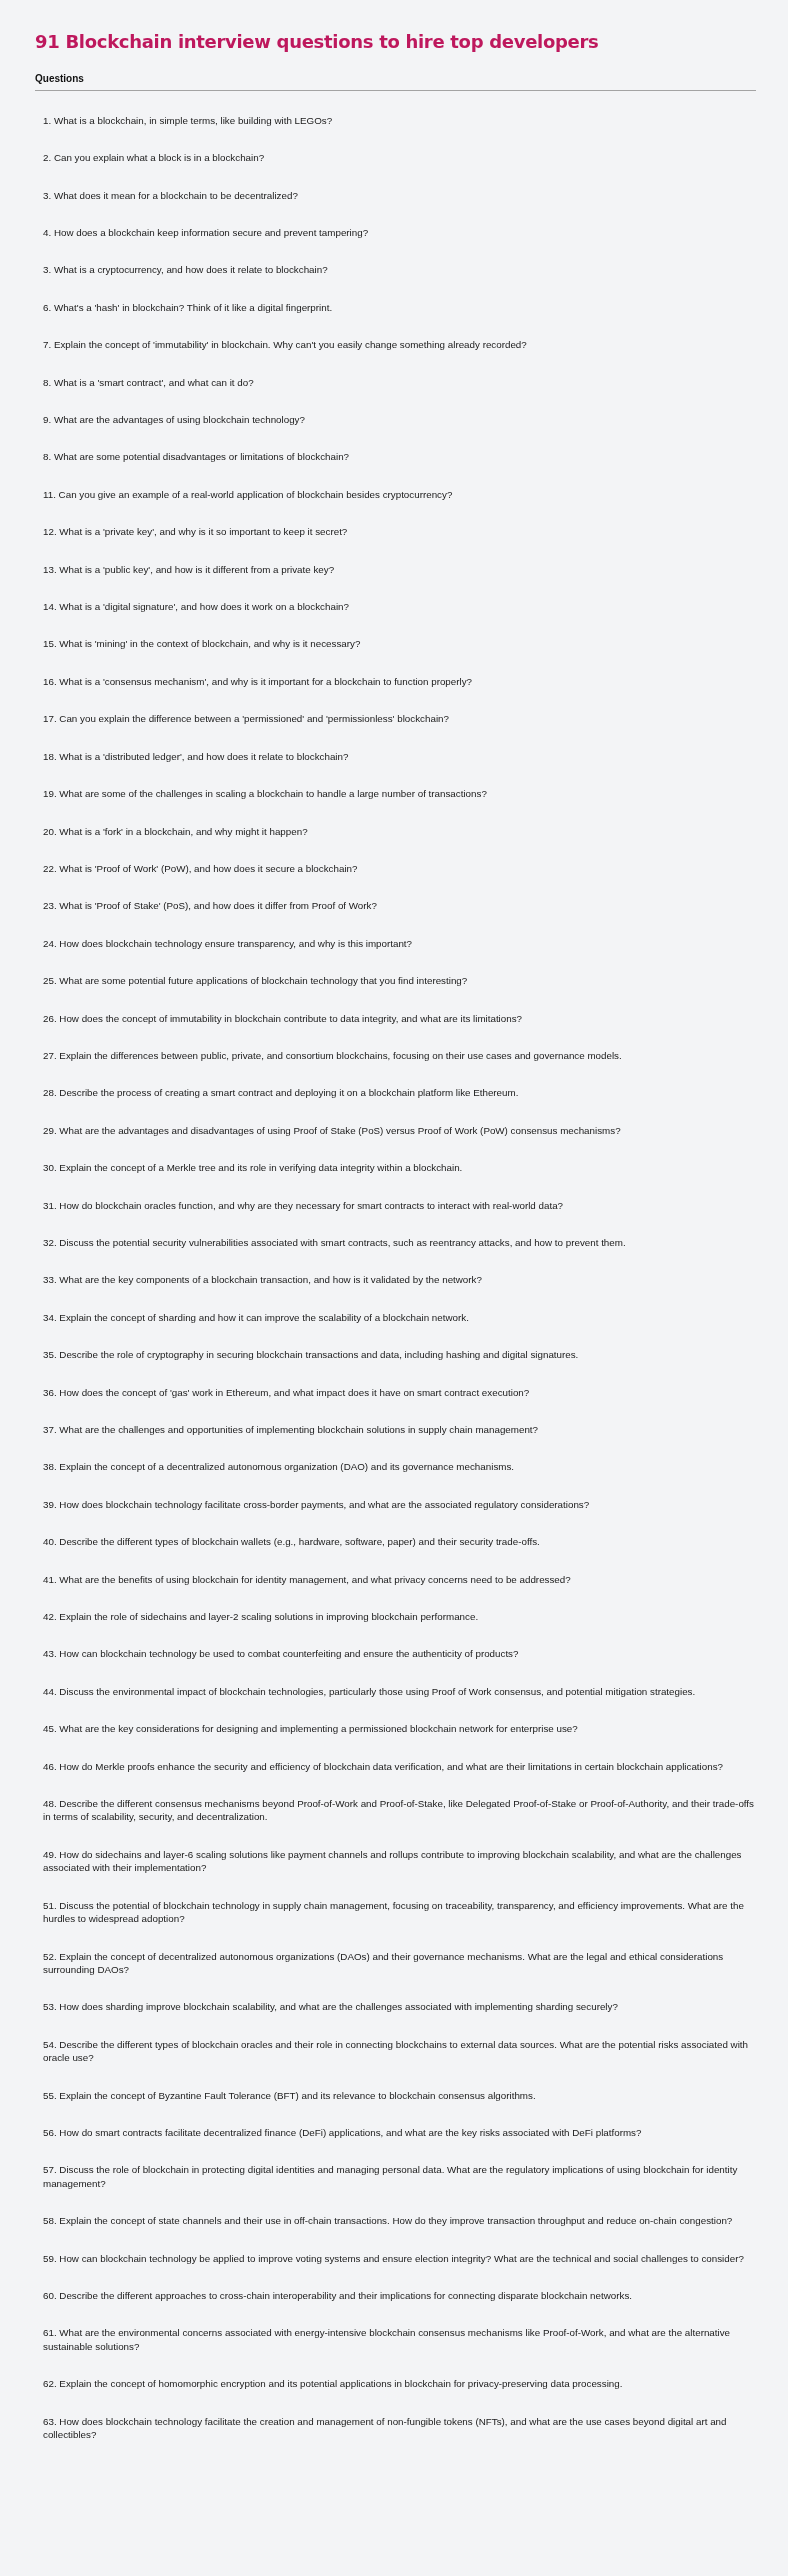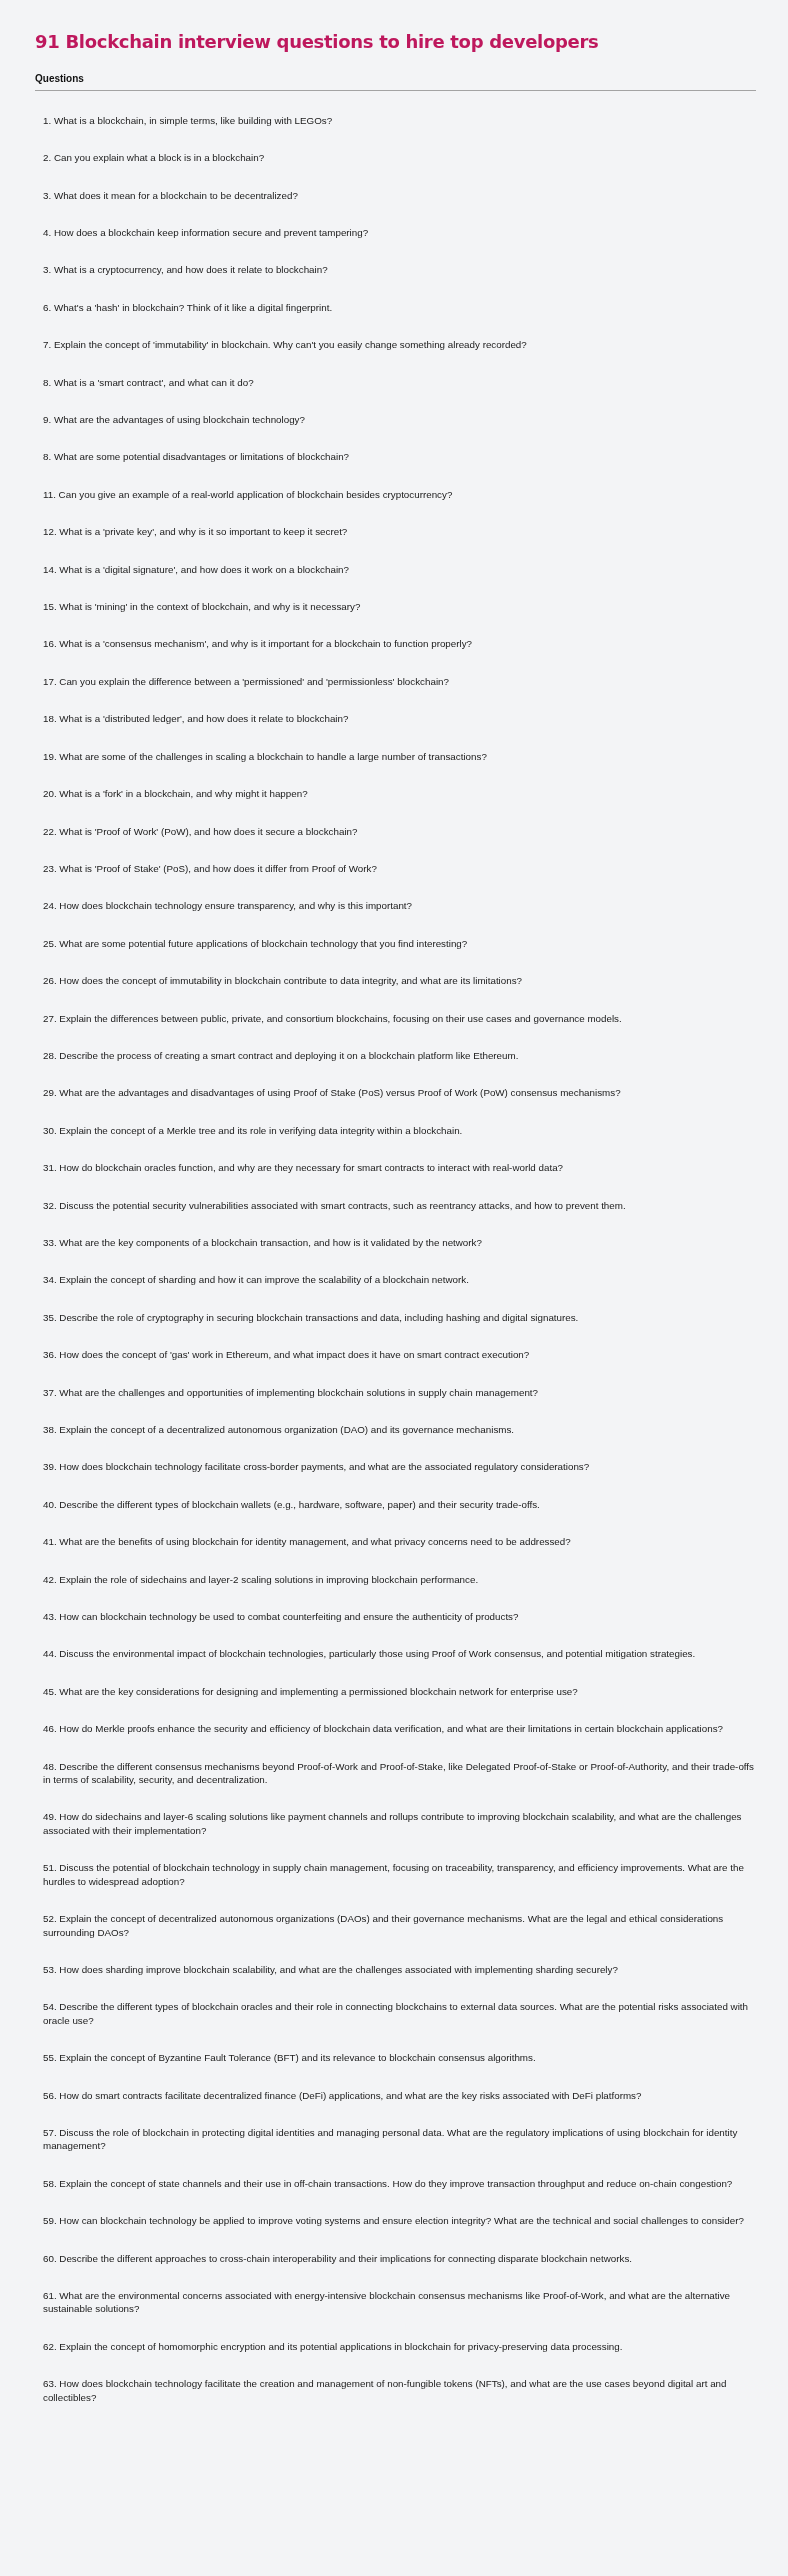--- a/index.html
+++ b/index.html
@@ -58,20 +58,21 @@
       <li>3. What does it mean for a blockchain to be decentralized?</li>
       <li>4. How does a blockchain keep information secure and prevent tampering?</li>
       <li>3. What is a cryptocurrency, and how does it relate to blockchain?</li>
       <li>6. What's a 'hash' in blockchain? Think of it like a digital fingerprint.</li>
       <li>7. Explain the concept of 'immutability' in blockchain. Why can't you easily change something already recorded?</li>
       <li>8. What is a 'smart contract', and what can it do?</li>
       <li>9. What are the advantages of using blockchain technology?</li>
       <li>8. What are some potential disadvantages or limitations of blockchain?</li>
       <li>11. Can you give an example of a real-world application of blockchain besides cryptocurrency?</li>
       <li>12. What is a 'private key', and why is it so important to keep it secret?</li>
+      <li>13. What is a 'public key', and how is it different from a private key?</li>
       <li>14. What is a 'digital signature', and how does it work on a blockchain?</li>
       <li>15. What is 'mining' in the context of blockchain, and why is it necessary?</li>
       <li>16. What is a 'consensus mechanism', and why is it important for a blockchain to function properly?</li>
       <li>17. Can you explain the difference between a 'permissioned' and 'permissionless' blockchain?</li>
       <li>18. What is a 'distributed ledger', and how does it relate to blockchain?</li>
       <li>19. What are some of the challenges in scaling a blockchain to handle a large number of transactions?</li>
       <li>20. What is a 'fork' in a blockchain, and why might it happen?</li>
       <li>22. What is 'Proof of Work' (PoW), and how does it secure a blockchain?</li>
       <li>23. What is 'Proof of Stake' (PoS), and how does it differ from Proof of Work?</li>
       <li>24. How does blockchain technology ensure transparency, and why is this important?</li>

